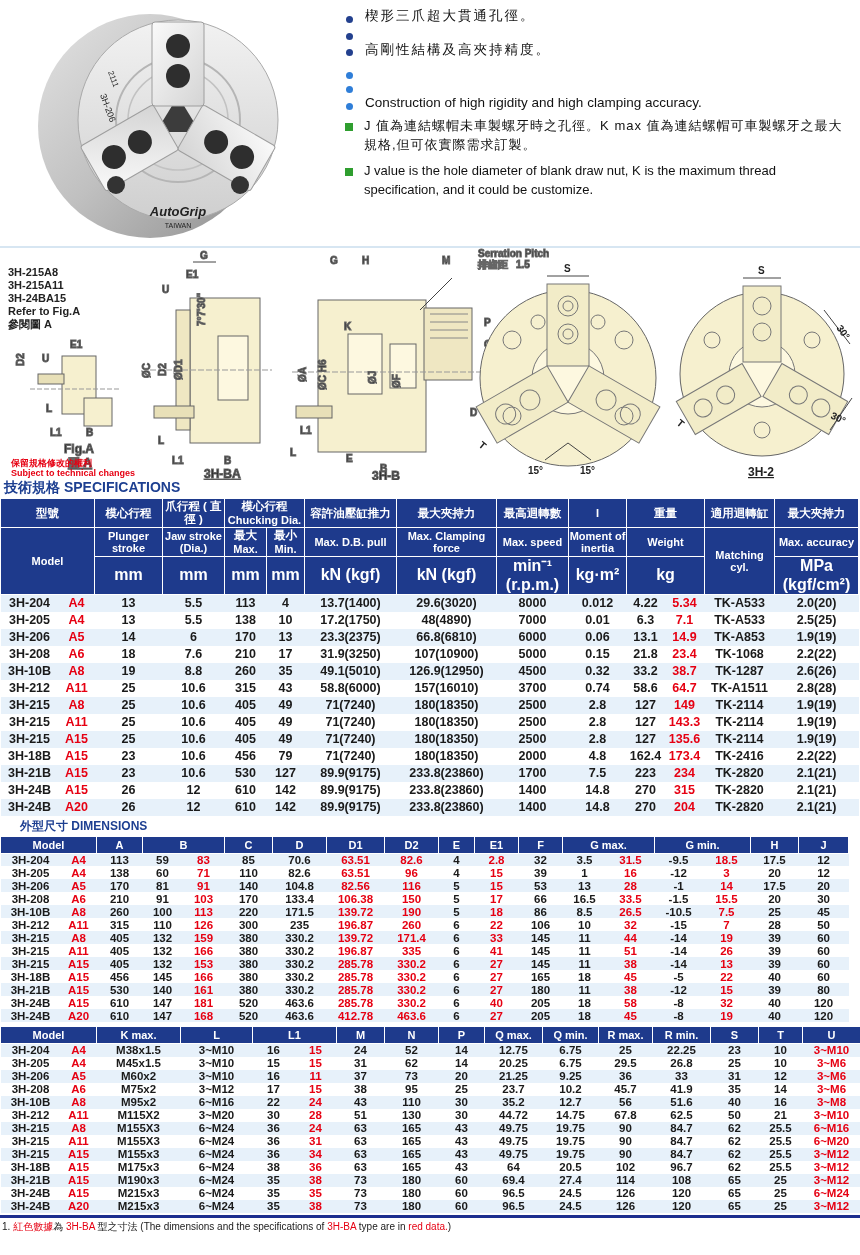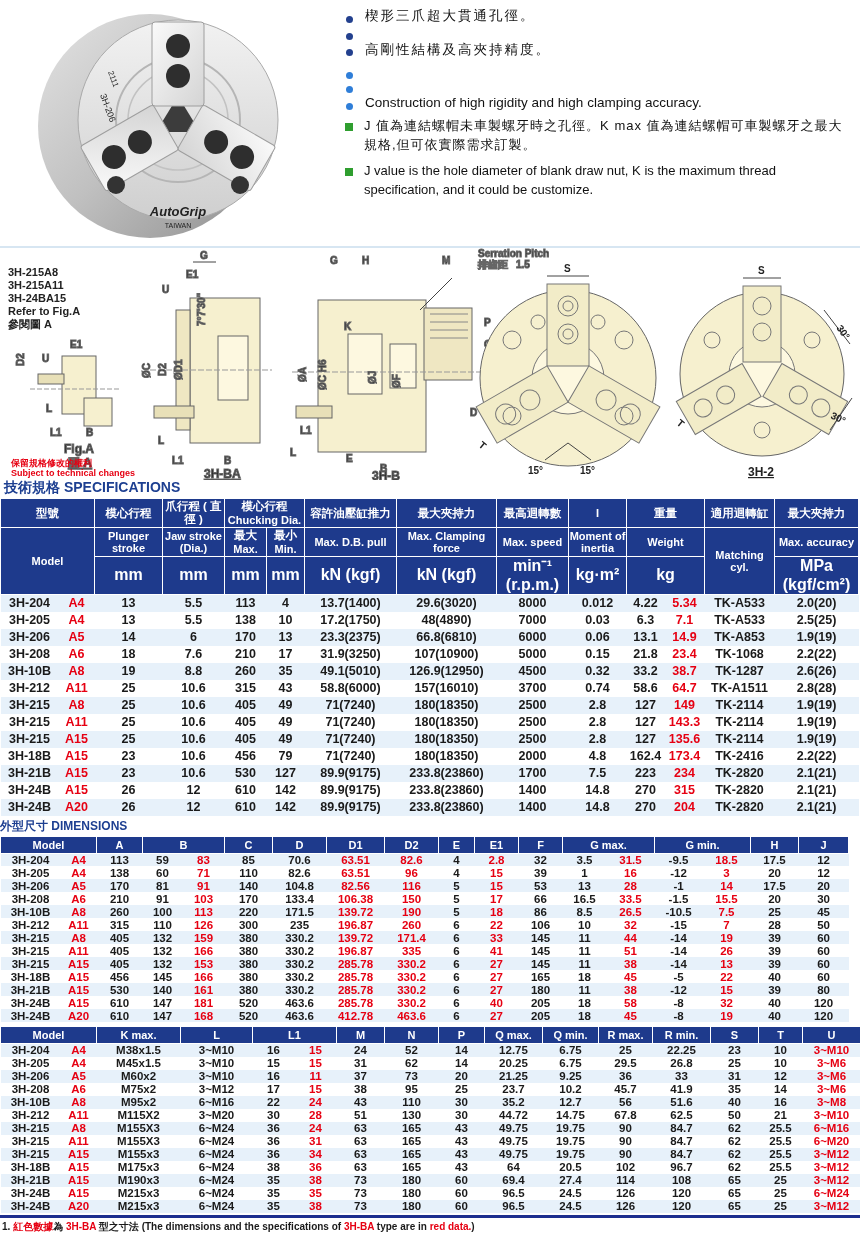--- a/index.html
+++ b/index.html
@@ -33,21 +33,21 @@
   .diagram-section { position:relative; height:232px; }
   svg text { font-family:"Liberation Sans", sans-serif; fill:#222; }
   .dim-label { font-size:10px; font-weight:bold; }
   .cap { font-size:12px; font-weight:bold; }
   .refline { font-size:11px; font-weight:bold; }
 
   
   .heading-block { padding:0 0 0 4px; height:40px; margin-top:-22px; position:relative; z-index:3; }
   .subject-note { font-size:9px; font-weight:bold; color:#e60012; line-height:1.15;margin-left:7px; }
   .section-title { font-size:14px; font-weight:bold; color:#1d3f91; line-height:1.1; margin-top:1px; }
-  .section-title2 { font-size:12px; font-weight:bold; color:#1d3f91; padding:2px 0 1px 0; }
+  .section-title2 { font-size:12px; font-weight:bold; color:#1d3f91; padding:2px 0 1px 20px; }
 
   
   table { border-collapse:collapse; width:744px; table-layout:fixed; }
   th {
     background:#1e3a8c; color:#fff; border:1px solid #fff;
     font-weight:bold; text-align:center; vertical-align:middle;
   }
   td { text-align:center; vertical-align:middle; white-space:nowrap; overflow:hidden; }
   tr.alt td { background:#e7f1fa; }
   td.model { font-weight:bold; }
@@ -55,21 +55,21 @@
   
   #spec-table th { font-size:11px; line-height:1.15; padding:1px 0; }
   #spec-table .zh { font-size:11.5px; }
   #spec-table .unit-row th { font-size:16px; padding:0; }
   #spec-table td { font-size:12.5px; font-weight:600; height:17px; padding:0 1px; }
 
   
   .small-table th { font-size:11px; padding:2px 0; }
   .small-table td { font-size:11.5px; font-weight:600; height:13px; padding:0; }
 
-  .footnote { border-top:3px solid #1d2f8f; margin-top:2px; padding:2px 0 0 2px; font-size:10px; font-weight:bold; color:#1a1a1a; }
+  .footnote { border-top:3px solid #1d2f8f; margin-top:2px; padding:2px 0 0 2px; font-size:10px; font-weight:normal; color:#1a1a1a; }
 </style>
 </head>
 <body>
 
 <div class="top-section">
   <div class="photo-wrap">
     <svg width="330" height="246" viewBox="0 0 330 246">
       <defs>
         <linearGradient id="body" x1="0" y1="0" x2="1" y2="1">
           <stop offset="0" stop-color="#e3e3e3"></stop>
@@ -393,21 +393,21 @@
       <tr>
         <td class="model">3H-205</td>
         <td class="red model">A4</td>
         <td>13</td>
         <td>5.5</td>
         <td>138</td>
         <td>10</td>
         <td>17.2(1750)</td>
         <td>48(4890)</td>
         <td>7000</td>
-        <td>0.03</td>
+        <td>0.01</td>
         <td>6.3</td>
         <td class="red">7.1</td>
         <td>TK-A533</td>
         <td>2.5(25)</td>
       </tr>
       <tr class="alt">
         <td class="model">3H-206</td>
         <td class="red model">A5</td>
         <td>14</td>
         <td>6</td>

